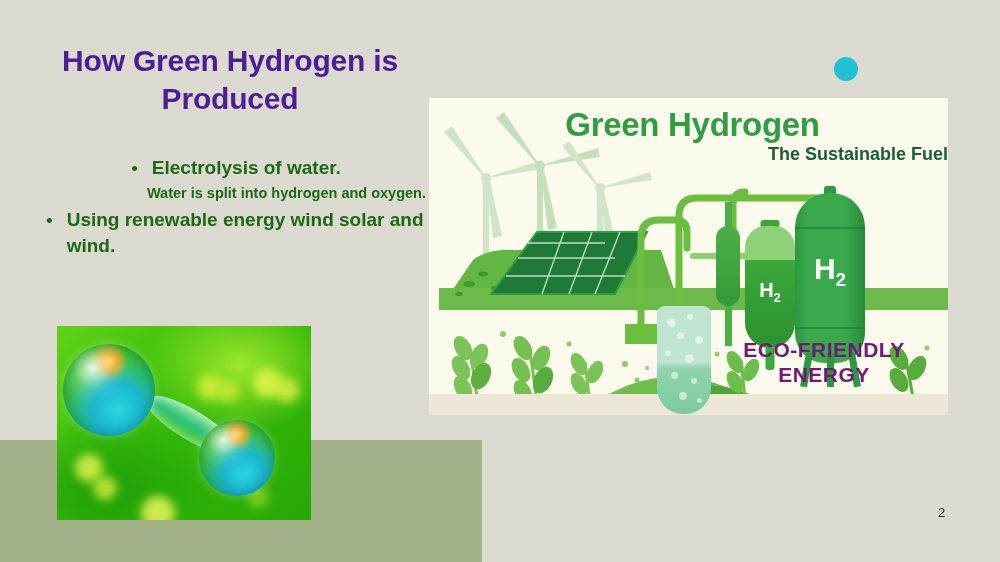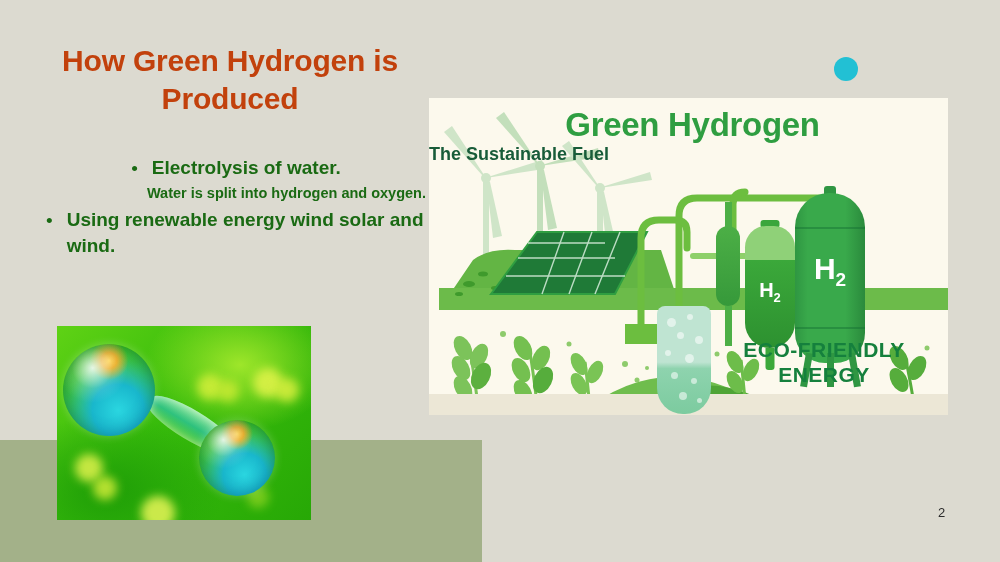--- a/index.html
+++ b/index.html
@@ -40,21 +40,21 @@
   
   #title {
     position: absolute;
     left: 50px;
     top: 42px;
     width: 360px;
     text-align: center;
     font-size: 30px;
     font-weight: bold;
     line-height: 1.25;
-    color: #c2410c;
+    color: #4c1d95;
     letter-spacing: -0.2px;
   }
   #bullets {
     position: absolute;
     left: 46px;
     top: 155px;
     width: 380px;
     color: #1a6a13;
   }
   .bullet-row {
@@ -141,35 +141,35 @@
     text-align: center;
     font-size: 33px;
     font-weight: bold;
     color: #2f9e41;
     letter-spacing: -0.3px;
   }
   #info-subtitle {
     position: absolute;
     left: 0; right: 0;
     top: 46px;
-    text-align: left;
+    text-align: right;
     font-size: 18px;
     font-weight: bold;
     color: #185c39;
   }
   #eco-text {
     position: absolute;
     left: 300px;
     top: 240px;
     width: 190px;
     text-align: center;
     font-size: 21px;
     font-weight: bold;
     line-height: 1.18;
-    color: #15803d;
+    color: #701a75;
     letter-spacing: .5px;
   }
 
   
   .tank {
     position: absolute;
   }
   .tank-body {
     position: absolute;
     inset: 0;

